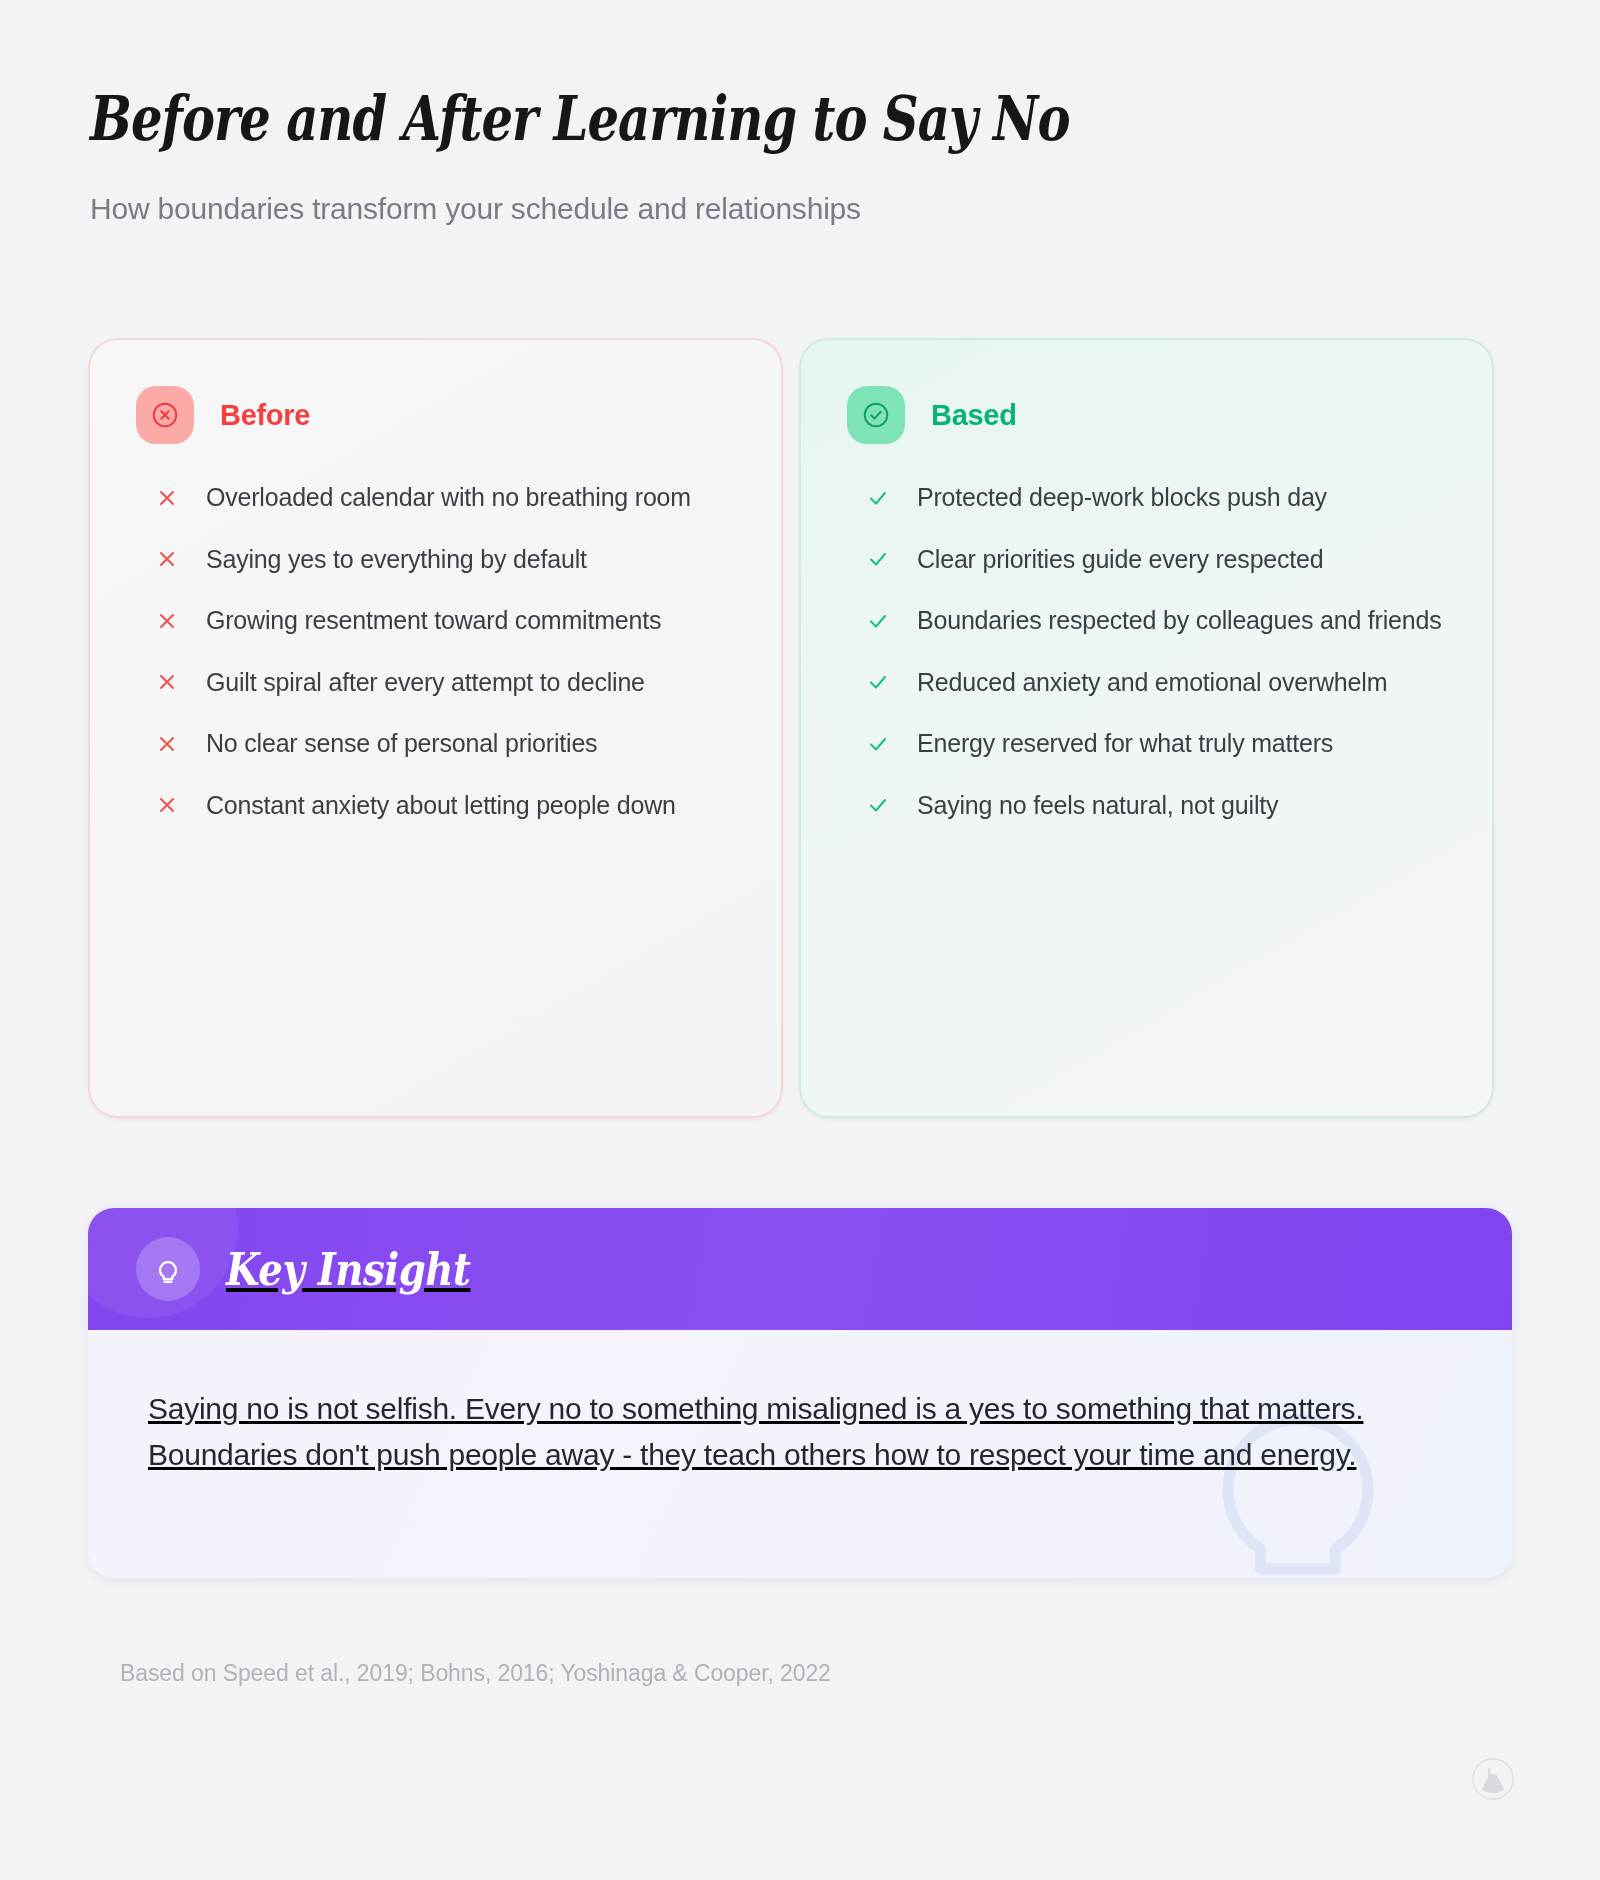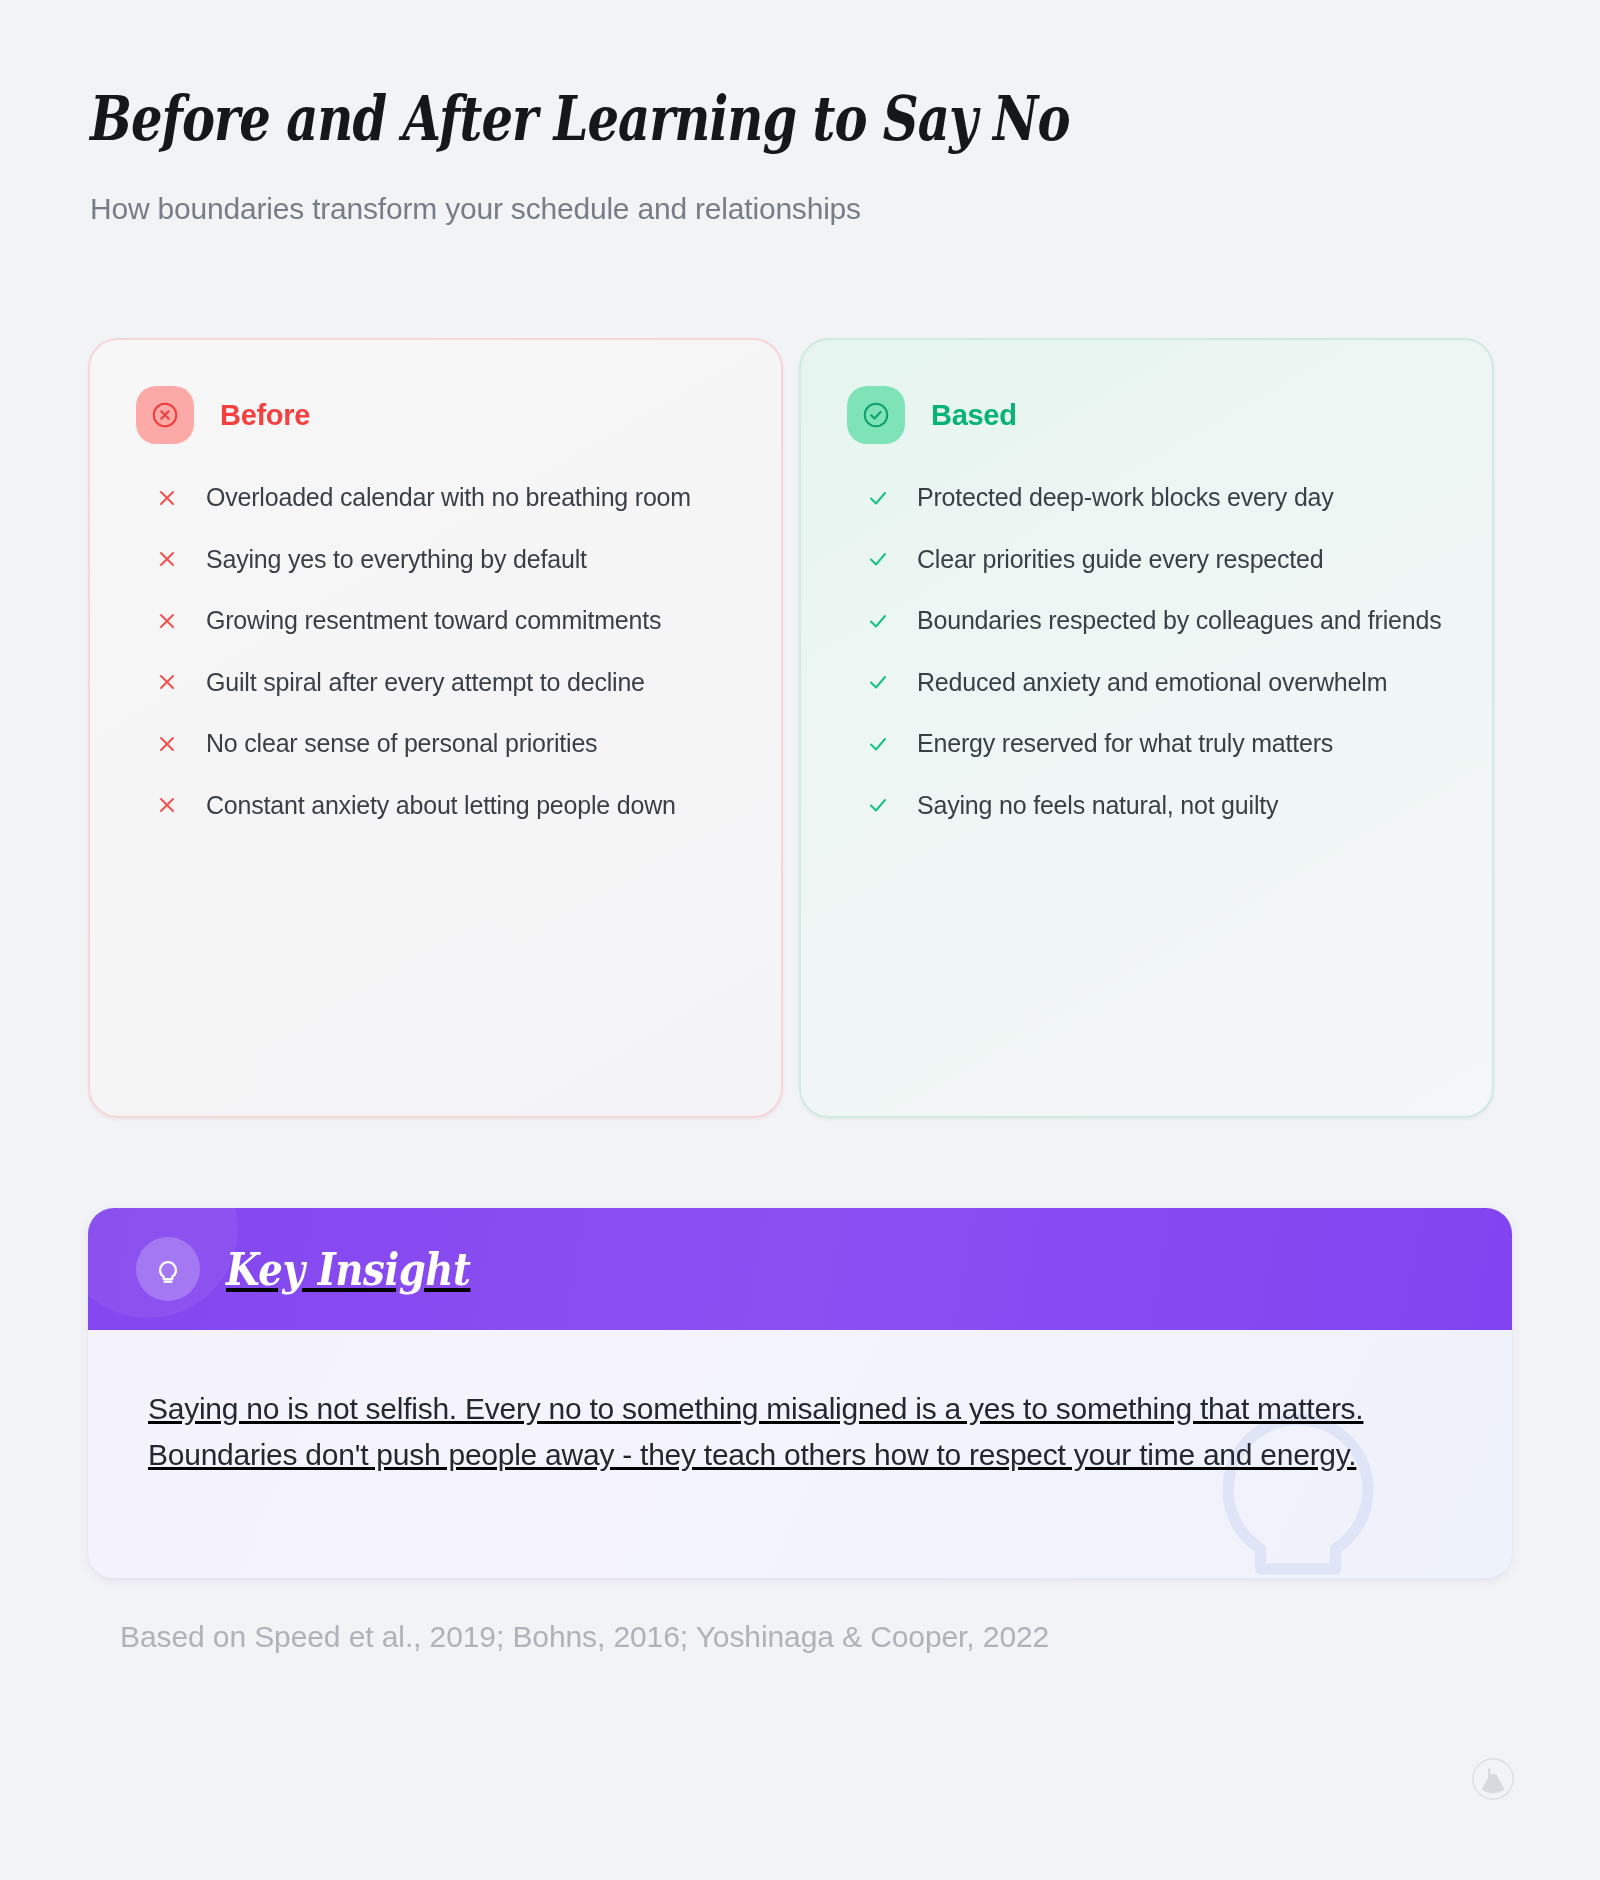--- a/index.html
+++ b/index.html
@@ -200,22 +200,22 @@
     line-height:1.52;
     color:#232830;
     letter-spacing:-0.25px;
     max-width:1240px;
   }
 
   
   .source-note {
     position:absolute;
     left:120px;
-    top:1620px;
-    font-size:30px;
+    top:1660px;
+    font-size:23px;
     color:#aeb2b9;
     letter-spacing:-0.1px;
   }
 
   .brand-logo {
     position:absolute;
     right:84px;
     bottom:78px;
     width:46px;
     height:46px;
@@ -306,21 +306,21 @@
         </div>
         <div class="card-label label-after">Based</div>
       </div>
       <ul class="list">
         <li class="list-item">
           <span class="mark">
             <svg width="24" height="24" viewBox="0 0 24 24" fill="none" stroke="#15c183" stroke-width="2" stroke-linecap="round" stroke-linejoin="round">
                 <path d="M5 12.5l5 5L19 7"></path>
               </svg>
           </span>
-          <span class="item-text">Protected deep-work blocks every day</span>
+          <span class="item-text">Protected deep-work blocks push day</span>
         </li>
         <li class="list-item">
           <span class="mark">
             <svg width="24" height="24" viewBox="0 0 24 24" fill="none" stroke="#15c183" stroke-width="2" stroke-linecap="round" stroke-linejoin="round">
                 <path d="M5 12.5l5 5L19 7"></path>
               </svg>
           </span>
           <span class="item-text">Clear priorities guide every respected</span>
         </li>
         <li class="list-item">

